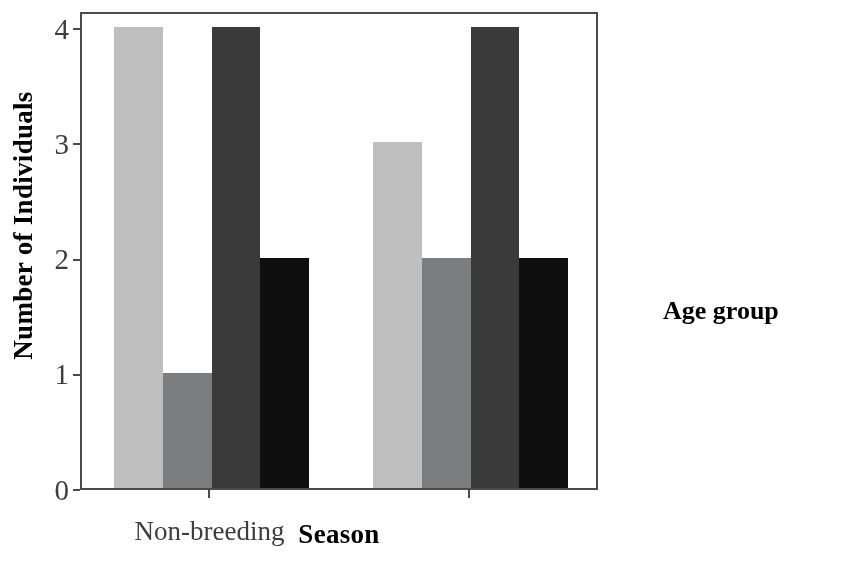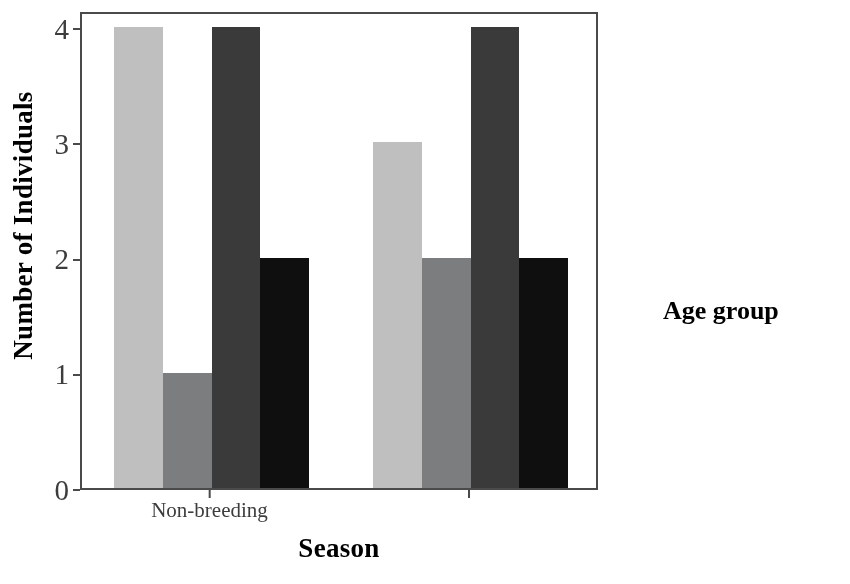--- a/index.html
+++ b/index.html
@@ -99,29 +99,29 @@
   }
   .x-tick-mark {
     display: block;
     margin: 0 auto;
     width: 2px;
     height: 8px;
     background: #4a4a4a;
   }
   .x-tick-label {
     display: block;
-    margin-top: 0;
-    font-size: 21px;
+    margin-top: 18px;
+    font-size: 27px;
     color: #3d3d3d;
     white-space: nowrap;
   }
   #x-axis-title {
     position: absolute;
     left: 80px;
-    top: 533px;
+    top: 519px;
     width: 518px;
     text-align: center;
     font-size: 27px;
     font-weight: bold;
     color: #000000;
     letter-spacing: 0.3px;
   }
 
   
   #legend {

